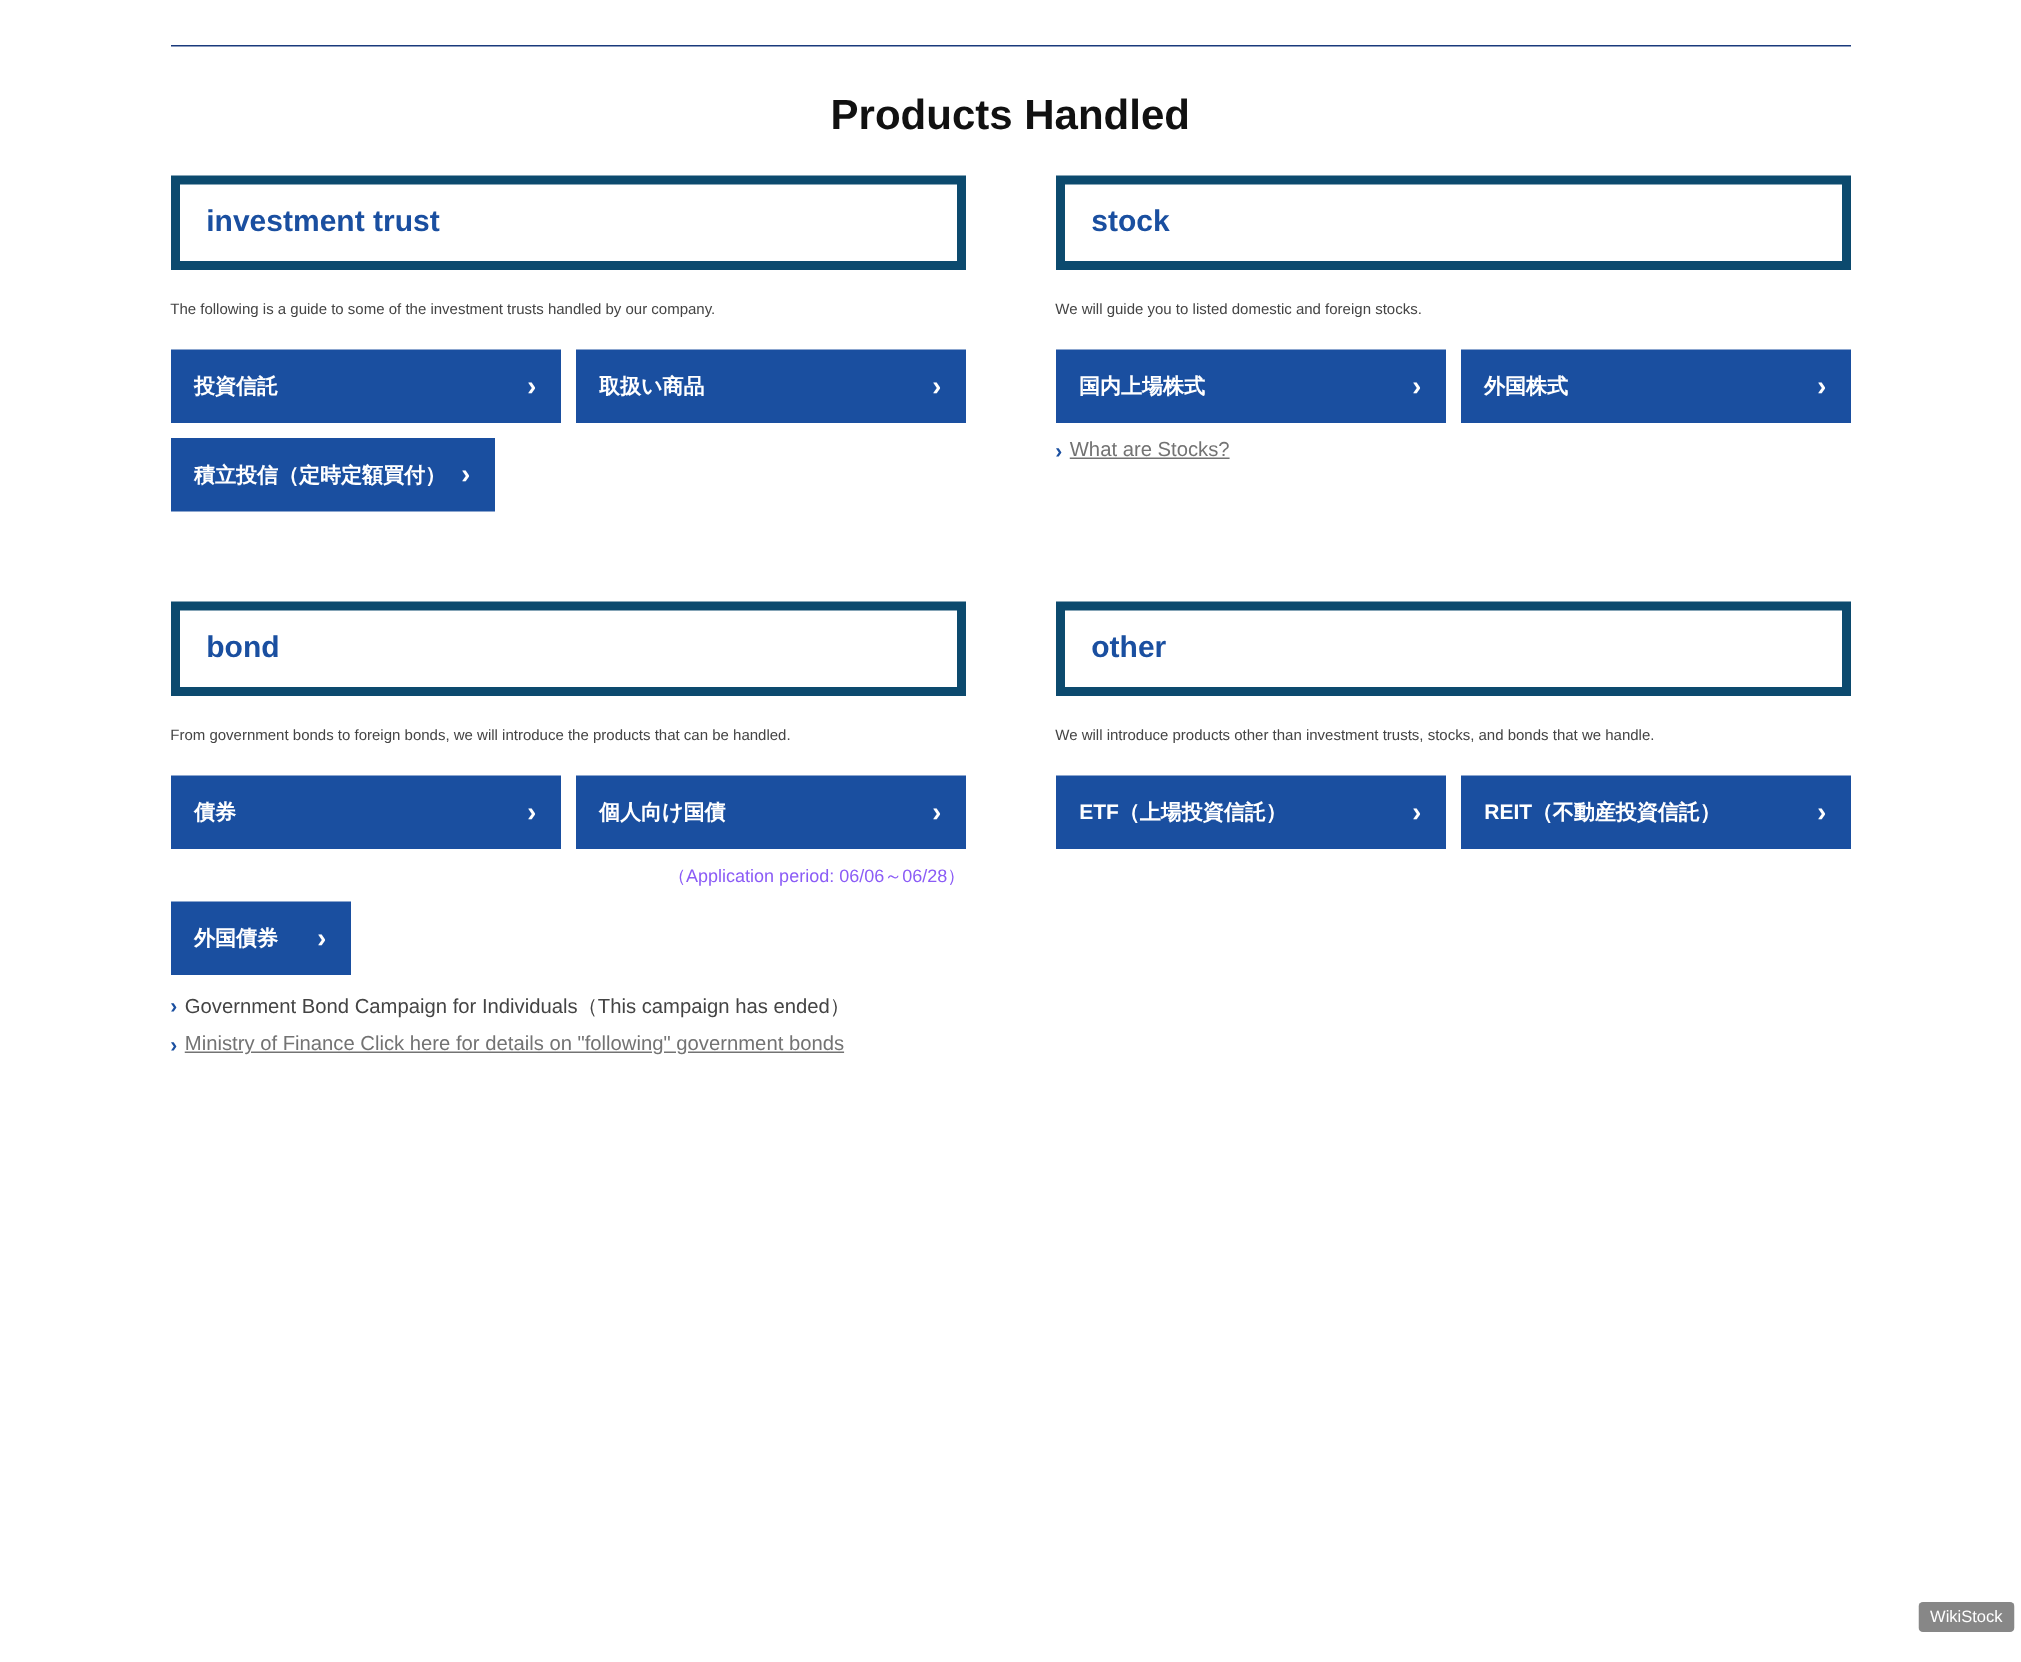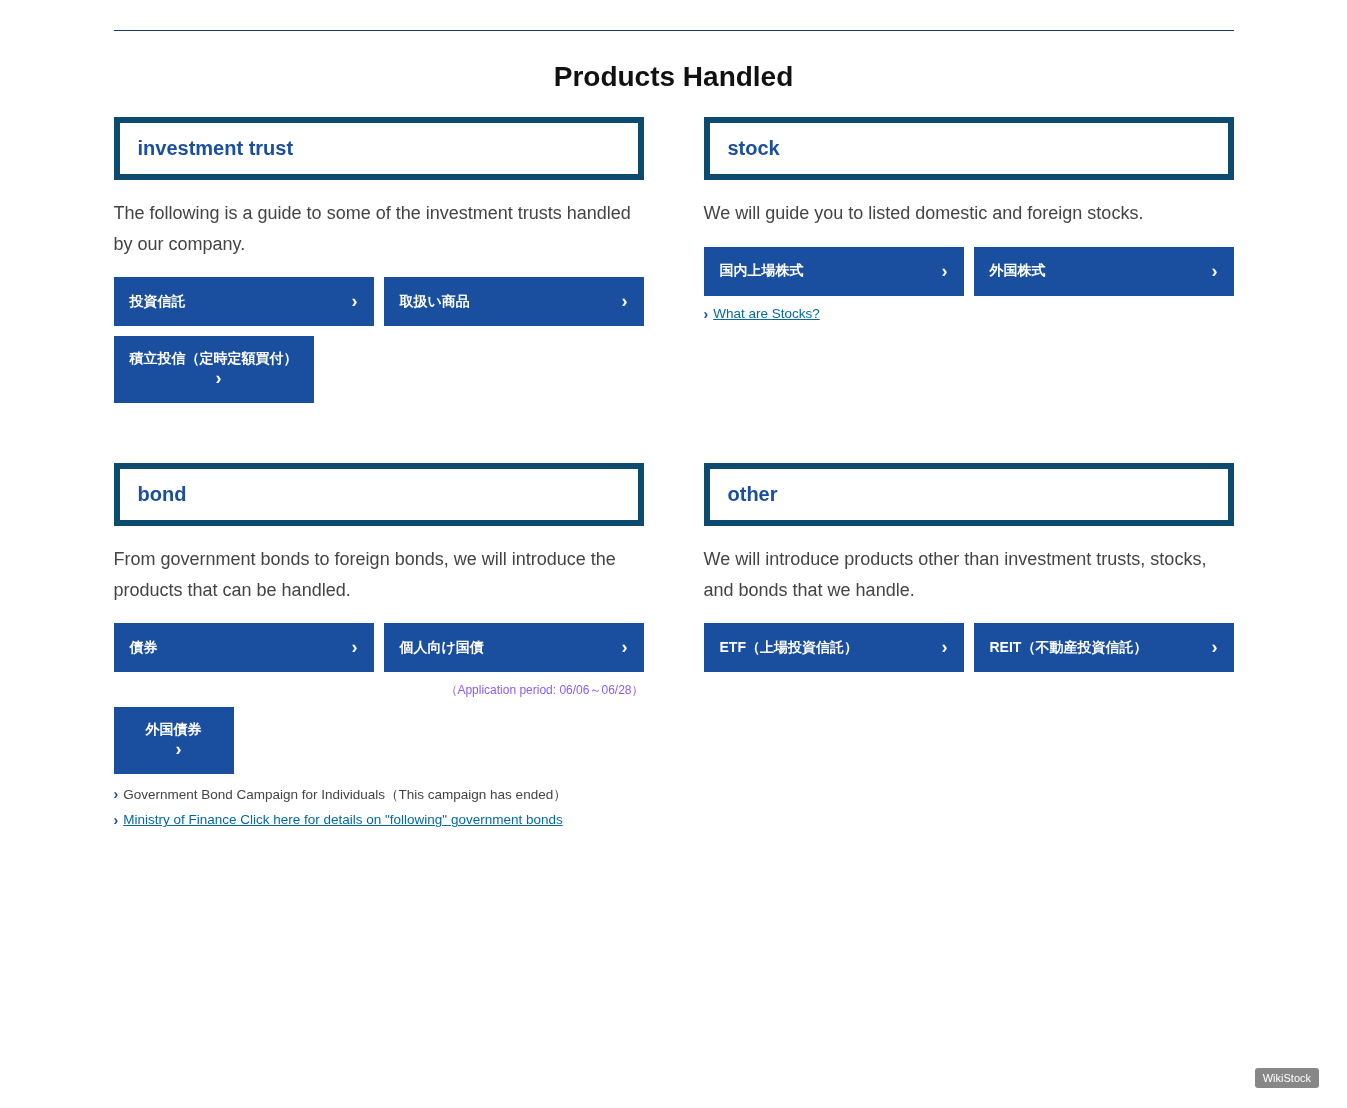--- a/index.html
+++ b/index.html
@@ -36,21 +36,21 @@
       border: 6px solid #0c4a6e;
       padding: 14px 18px;
       margin-bottom: 18px;
     }
     .section-header-title {
       font-size: 20px;
       font-weight: bold;
       color: #1a4fa0;
     }
     .section-desc {
-      font-size: 18px;
+      font-size: 10px;
       color: #444;
       line-height: 1.7;
       margin-bottom: 18px;
     }
     .btn-row {
       display: flex;
       gap: 10px;
       margin-bottom: 10px;
       flex-wrap: wrap;
     }
@@ -70,51 +70,50 @@
       text-decoration: none;
     }
     .blue-btn .chevron {
       font-size: 18px;
       font-weight: bold;
       margin-left: 10px;
     }
     .btn-small {
       min-width: 120px;
       max-width: 260px;
-      flex-direction: column;
     }
     .link-item {
       display: flex;
       align-items: flex-start;
       margin-bottom: 8px;
       font-size: 13.5px;
     }
     .link-item .chevron-link {
       color: #1a4fa0;
       font-weight: bold;
       margin-right: 5px;
       font-size: 14px;
     }
     .link-item a {
-      color: #0369a1;
+      color: #737373;
       text-decoration: underline;
     }
     .link-item span.no-link {
       color: #444;
     }
     .note-text {
       font-size: 12px;
       color: #8b5cf6;
       text-align: right;
       margin-bottom: 8px;
     }
     .watermark {
       position: fixed;
       bottom: 20px;
-      right: 28px;
+      right: 4px;
       background: #555;
       color: #fff;
       font-size: 11px;
       padding: 4px 8px;
       border-radius: 3px;
       opacity: 0.7;
     }
   </style>
 </head>
 <body>

